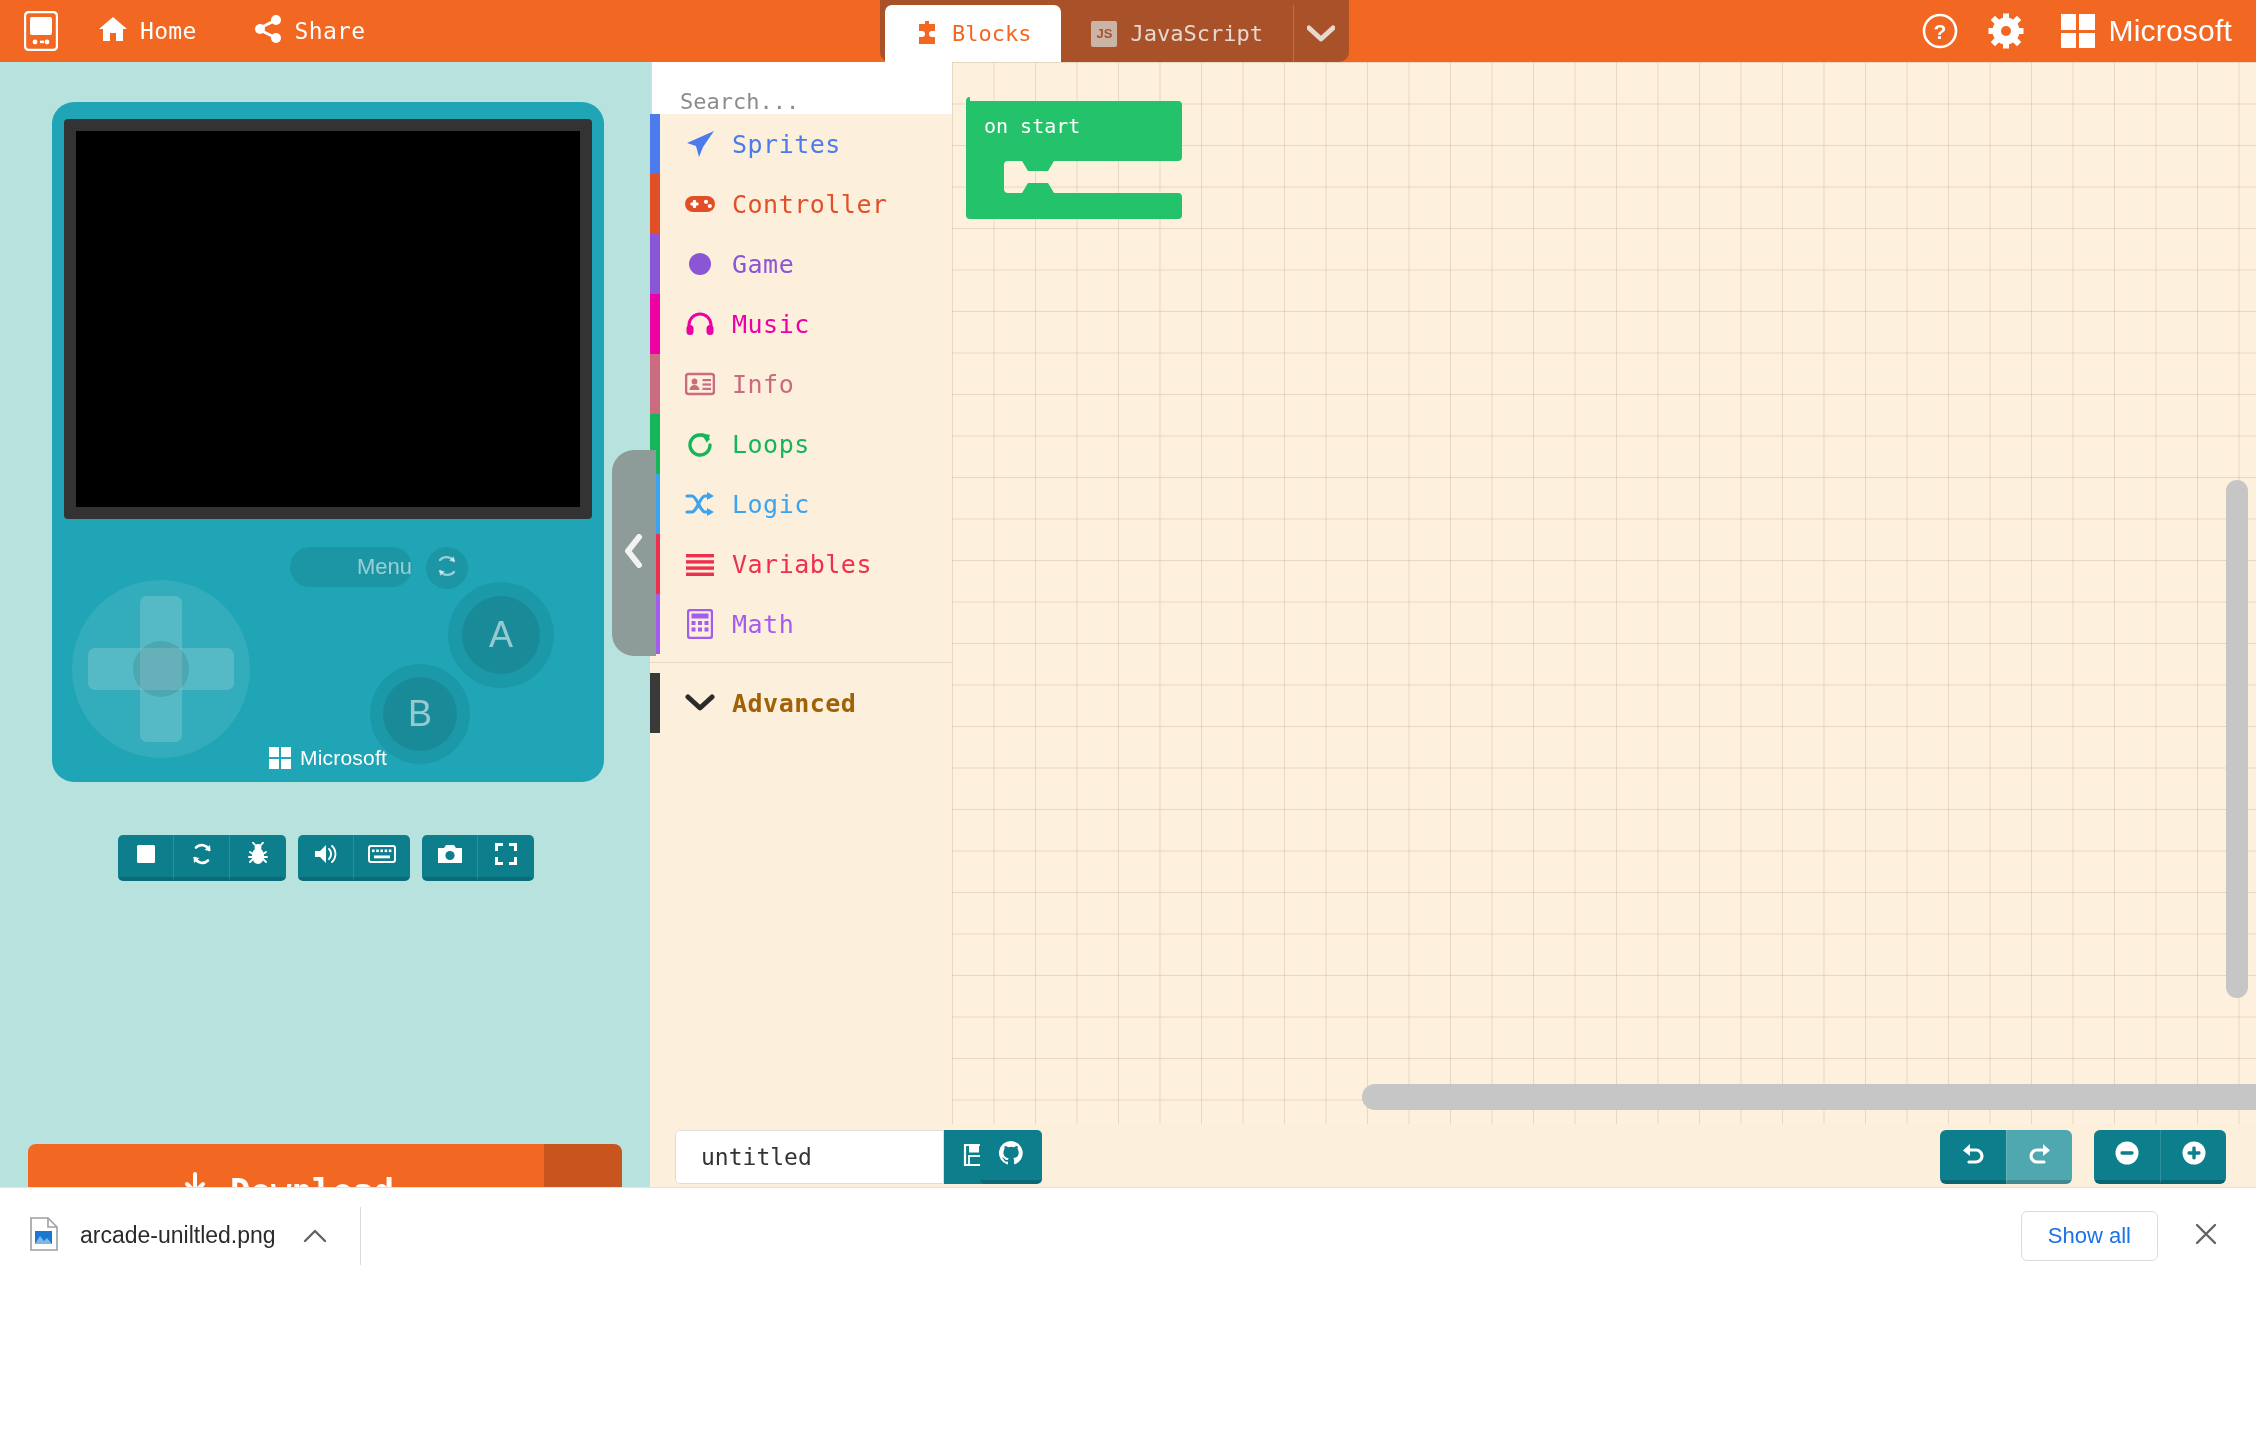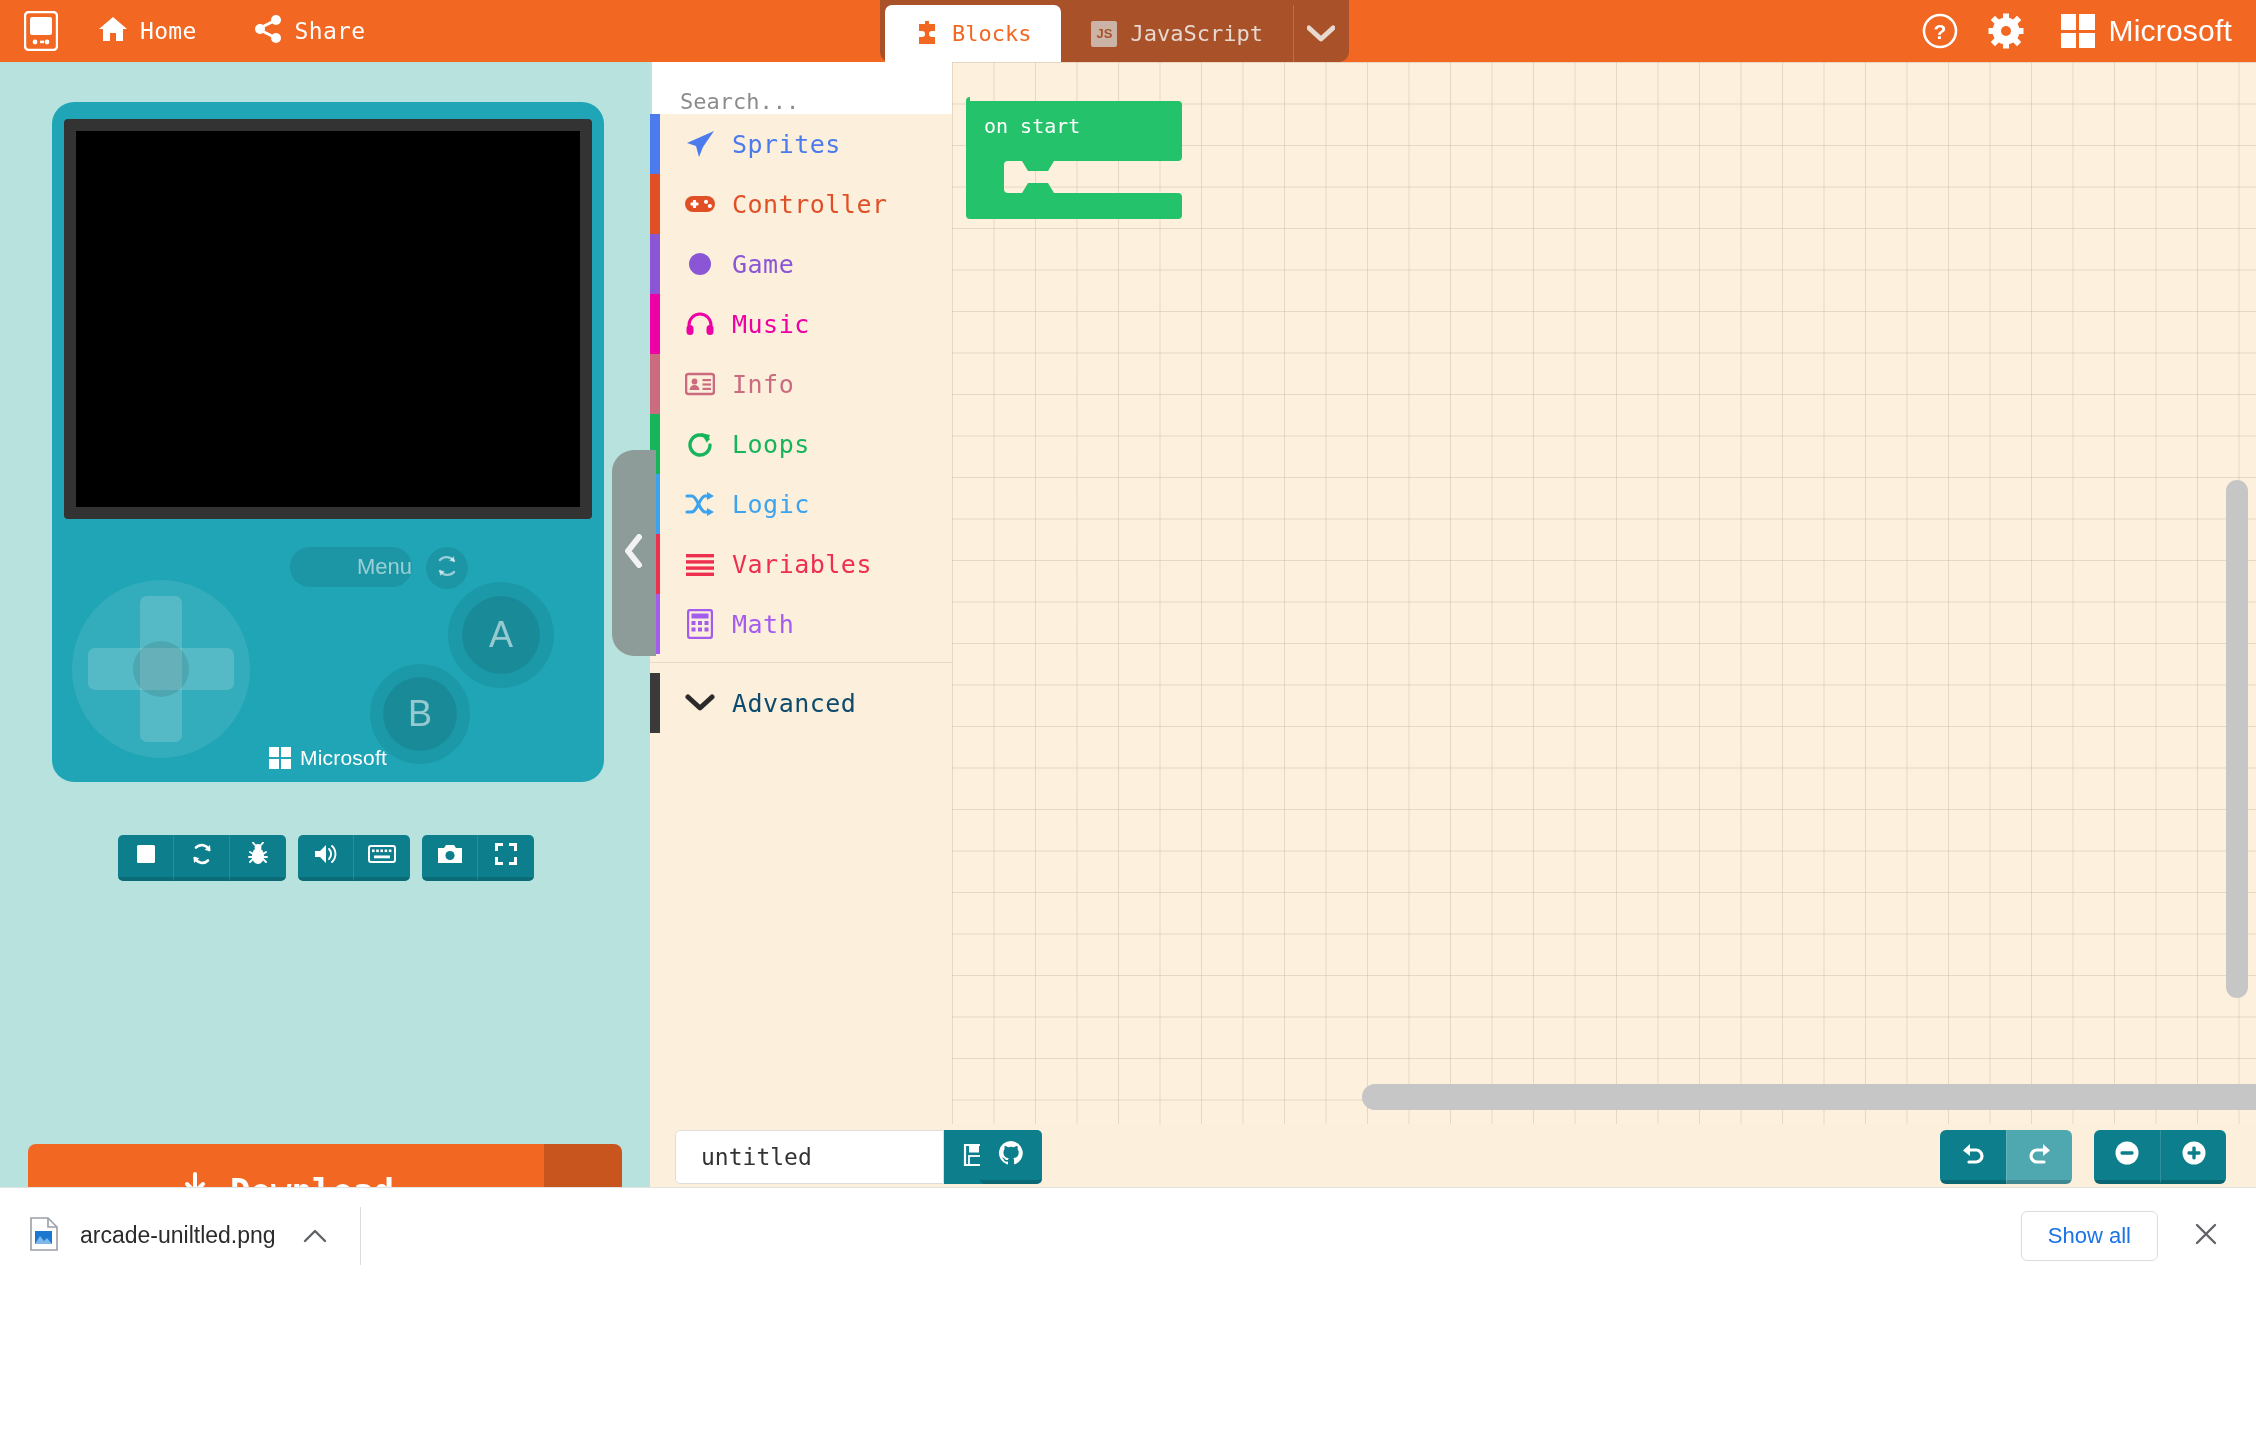--- a/index.html
+++ b/index.html
@@ -208,21 +208,21 @@
     cursor: pointer;
   }
   .cat .stripe { position: absolute; left: 0; top: 0; width: 10px; height: 60px; }
   .cat .cat-ico { width: 64px; display: flex; align-items: center; justify-content: center; margin-left: 18px; }
   .cat .cat-label {
     font-family: "DejaVu Sans Mono", monospace;
     font-size: 25px; letter-spacing: .5px;
   }
   .cat-sep { height: 1px; background: #e6dbc8; margin: 8px 0 0 0; }
   .cat-adv { margin-top: 10px; }
-  .cat-adv .cat-label { color: #0c4a6e; }
+  .cat-adv .cat-label { color: #a16207; font-weight: bold; }
 
   
   .collapse-handle {
     position: absolute; left: 612px; top: 450px; width: 44px; height: 206px;
     background: #8d9b99; border-radius: 22px 0 0 22px;
     display: flex; align-items: center; justify-content: center;
     cursor: pointer; z-index: 6;
   }
 
   

